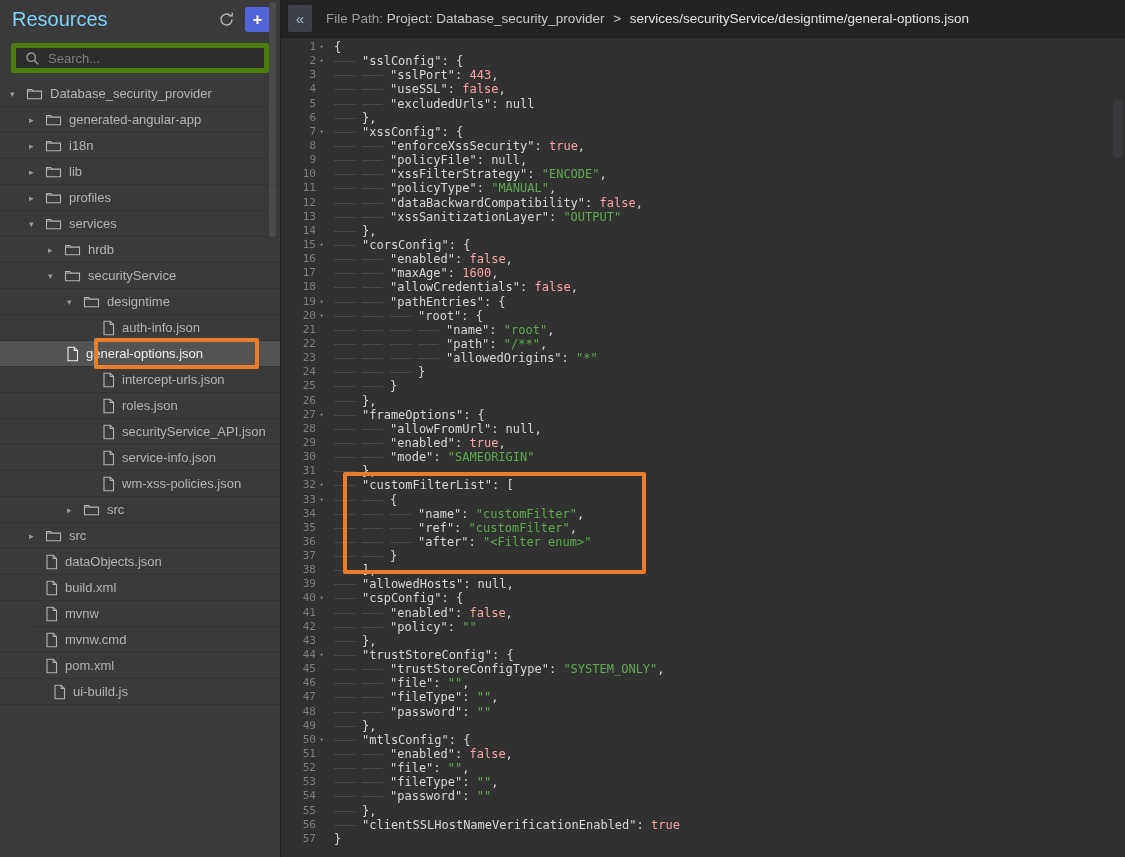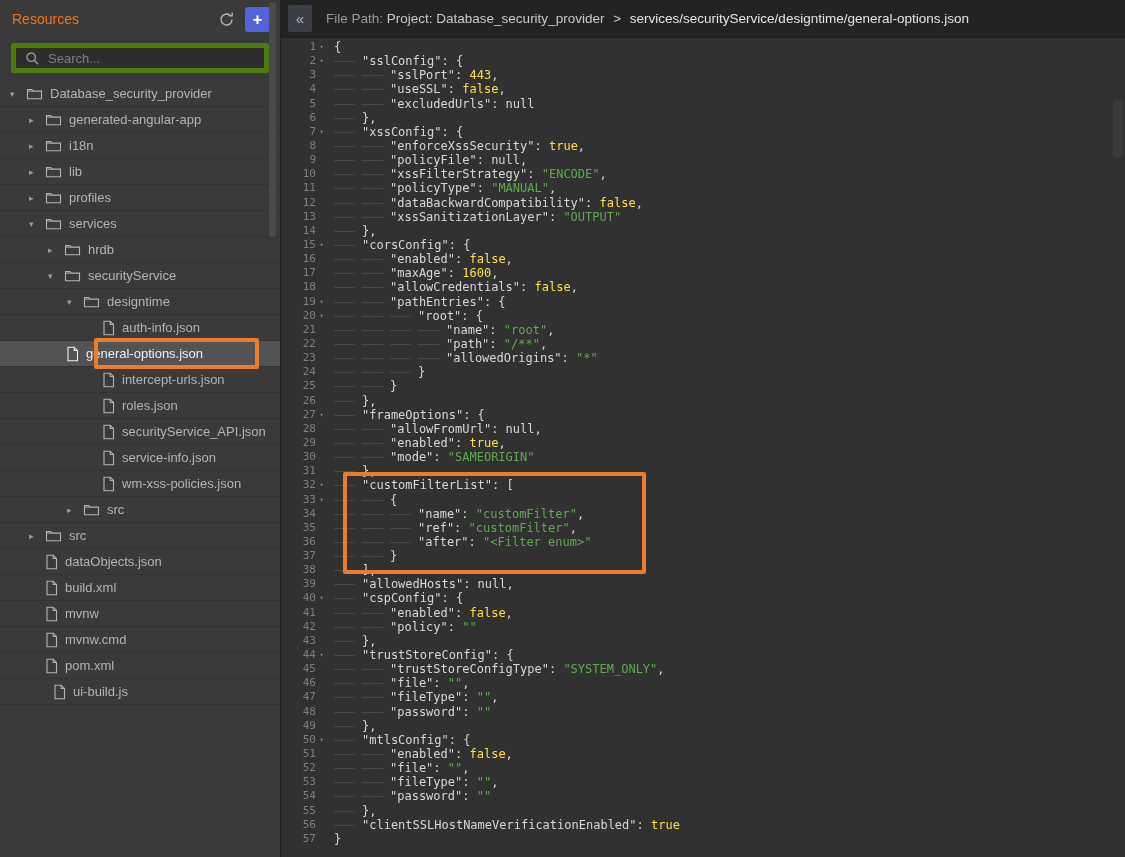--- a/index.html
+++ b/index.html
@@ -3,21 +3,21 @@
 <meta charset="utf-8">
 <style>
   * { box-sizing: border-box; margin: 0; padding: 0; }
   html,body { width:1125px; height:857px; overflow:hidden; }
   body { display:flex; background:#313131; font-family:"Liberation Sans",sans-serif; }
 
   
   .sidebar { width:281px; flex:none; background:#3a3a3a; border-right:1px solid #202020;
              display:flex; flex-direction:column; position:relative; }
   .sb-header { height:38px; flex:none; display:flex; align-items:center; padding:0 10px 0 12px; }
-  .sb-title { color:#f97316; font-size:14px; }
+  .sb-title { color:#7dd3fc; font-size:20px; }
   .sb-actions { margin-left:auto; display:flex; align-items:center; gap:8px; }
   .icon-btn { width:22px; height:22px; display:flex; align-items:center; justify-content:center;
               color:#b3b3b3; cursor:pointer; background:transparent; border:none; }
   .add-btn { width:25px; height:25px; border-radius:3px; background:#5164d9; color:#fff;
              font-size:17px; line-height:1; display:flex; align-items:center; justify-content:center;
              border:none; cursor:pointer; font-weight:bold; }
   .search-row { padding:5px 11px 8px 11px; flex:none; }
   .search-box { height:30px; background:#2d2d2d; border:5px solid #4d7c0f; border-radius:3px;
                 display:flex; align-items:center; padding:0 9px; gap:8px; }
   .search-box svg { flex:none; }
@@ -55,21 +55,21 @@
           font-family:"DejaVu Sans Mono","Liberation Mono",monospace; font-size:12px; }
   .gut { flex:none; width:46px; display:flex; justify-content:flex-end; align-items:center; }
   .num { width:34px; text-align:right; color:#7f7f7f; font-size:11px; }
   .fold { width:11px; text-align:center; color:#8a8a8a; font-size:7px; }
   .codetxt { margin-left:7px; display:flex; align-items:center; }
   .ws { flex:none; height:14.15px; align-self:stretch;
         background-image:repeating-linear-gradient(to right,#474747 0,#474747 21px,transparent 21px,transparent 28px);
         background-size:100% 1px; background-position:0 7px; background-repeat:no-repeat; }
   .c-w { color:#d8d8d8; }
   .c-g { color:#5faa50; }
-  .c-b { color:#fde047; }
+  .c-b { color:#fca5a5; }
   .code-box { position:absolute; left:62px; top:434px; width:303px; height:102px;
               border:4px solid #e87d2b; border-radius:2px; z-index:4; pointer-events:none; }
   .vthumb { position:absolute; right:2px; top:62px; width:10px; height:58px;
             background:#3e3e44; border-radius:5px; opacity:.7; }
 </style>
 </head>
 <body>
 
 <div class="sidebar">
   <div class="sb-header">
@@ -288,21 +288,21 @@
   <div class="row" style="padding-left: 29px;">
     <span class="caret"></span>
 
     <svg width="13" height="16" viewBox="0 0 13 16">
       <path d="M2 1.2h6.2l3.3 3.3v10.3H2z" fill="none" stroke="currentColor" stroke-width="1.1"></path>
       <path d="M8.2 1.2v3.3h3.3" fill="none" stroke="currentColor" stroke-width="1.1"></path>
     </svg>
     <span class="lbl">build.xml</span>
   </div>
 
-  <div class="row" style="padding-left: 29px;">
+  <div class="row" style=" margin-left: 29px;">
     <span class="caret"></span>
 
     <svg width="13" height="16" viewBox="0 0 13 16">
       <path d="M2 1.2h6.2l3.3 3.3v10.3H2z" fill="none" stroke="currentColor" stroke-width="1.1"></path>
       <path d="M8.2 1.2v3.3h3.3" fill="none" stroke="currentColor" stroke-width="1.1"></path>
     </svg>
     <span class="lbl">mvnw</span>
   </div>
 
   <div class="row" style="padding-left: 29px;">

